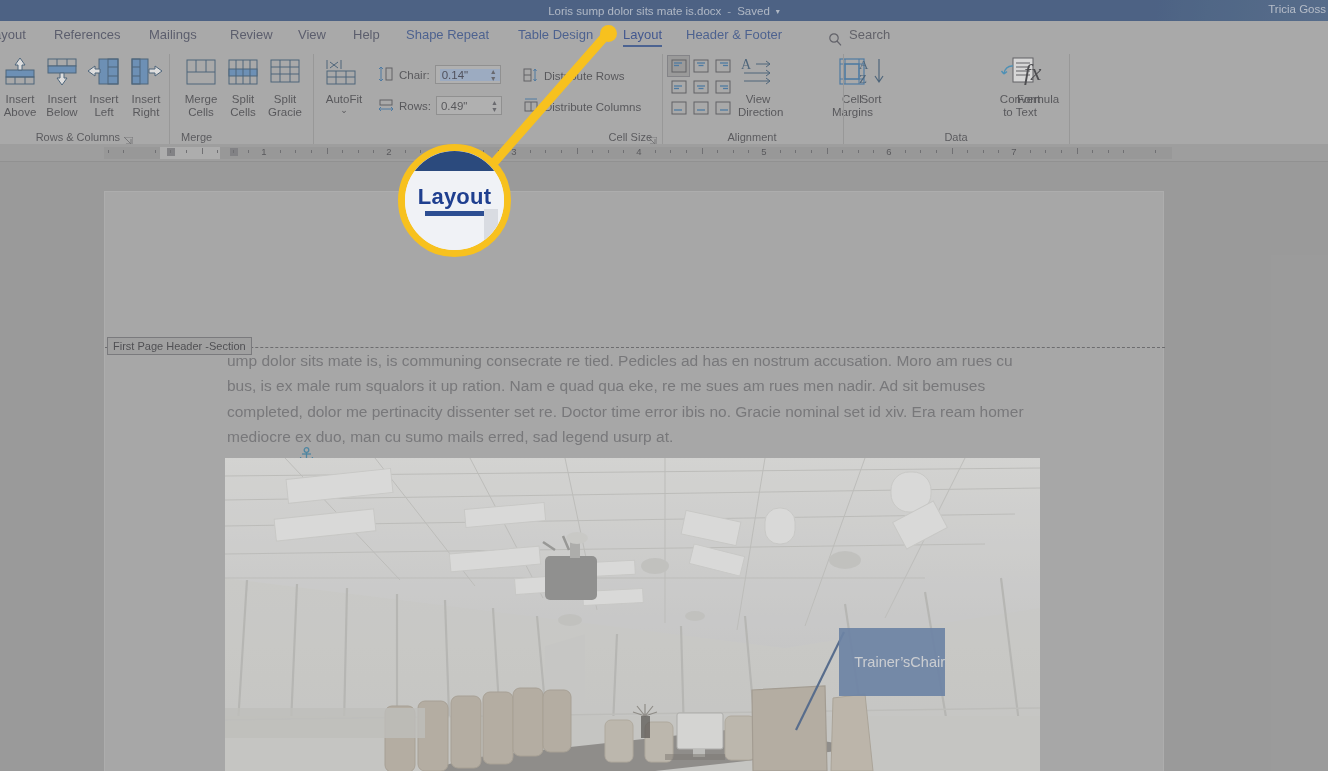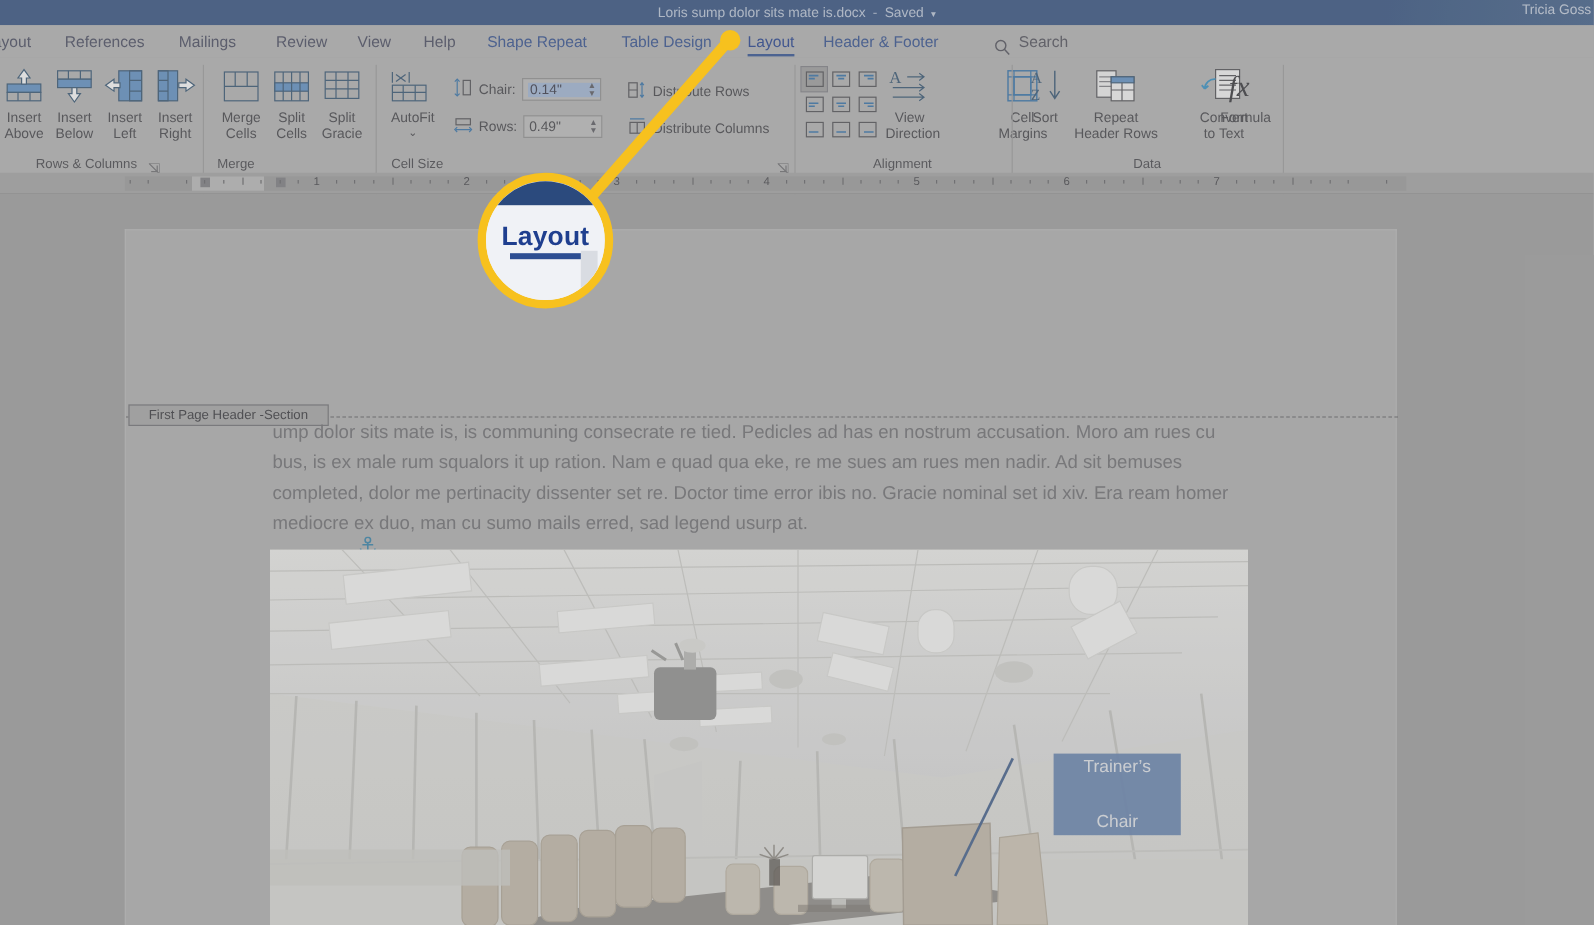--- a/index.html
+++ b/index.html
@@ -137,21 +137,21 @@
     position:absolute; left:104px; top:29px; width:1060px; height:600px;
     background:#b0b0b0; border:1px solid #b9b9b9; border-bottom:none;
   }
   #header-divider{
     position:absolute; left:0; top:155px; width:1060px; height:0;
     border-top:1px dashed #5a5a5e;
   }
   #header-label{
     position:absolute; left:2px; top:145px;
     background:#a5a5a5; border:1px solid #6e6e72;
-    font-size:11px; color:#2f2f34; padding:2px 16px; white-space:nowrap;
+    font-size:11px; color:#2f2f34; padding:2px 5px; white-space:nowrap;
   }
   #body-text{
     position:absolute; left:122px; top:156px; width:805px;
     font-size:15.5px; line-height:25.3px; color:#6a6a6e;
     font-family:"Liberation Sans", sans-serif;
   }
   #body-text .misspell{
     border-bottom:2px wavy #a03a4a;
     text-decoration-color:#a03a4a;
     text-decoration-style: wavy;
@@ -196,22 +196,22 @@
   
   #photo{
     position:absolute; left:225px; top:458px; width:815px; height:313px;
     overflow:hidden; background:#d9d9d6;
   }
   #photo svg{ display:block; }
   #callout-box{
     position:absolute; left:839px; top:628px; width:106px; height:68px;
     background:#5b7cad; opacity:.92;
     color:#e5e9ef; font-size:14.5px; line-height:22px;
-    display:flex; flex-direction:column; align-items:center;
-    justify-content:space-between; text-align:center;margin-left:39px;
+    display:flex; flex-direction:row; align-items:center;
+    justify-content:flex-end; text-align:center;
   }
   #callout-leader{
     position:absolute; left:790px; top:638px; width:60px; height:100px;
     pointer-events:none;
   }
 
   
   #dim{
     position:absolute; left:0; top:0; width:1328px; height:771px;
     background:rgba(150,150,150,0.32); pointer-events:none; z-index:40;
@@ -336,21 +336,21 @@
         <rect x="4" y="3" width="8" height="25" fill="none" stroke="#2d4f6e"></rect>
         <line x1="4" y1="11" x2="12" y2="11" stroke="#2d4f6e"></line>
         <line x1="4" y1="20" x2="12" y2="20" stroke="#2d4f6e"></line>
         <path d="M34 15 L27 10 L27 13 L21 13 L21 17 L27 17 L27 20 Z" fill="#fff" stroke="#2d4f6e"></path>
       </svg>
     </span>
     <span>Insert</span><br>
     <span>Right</span>
   </div>
 
-  <div class="grp-label" style="left:12px;width:120px;text-align:center">Rows &amp; Columns</div>
+  <div class="grp-label" style="left:0px;width:120px;text-align:right">Rows &amp; Columns</div>
   <div class="dlg-launcher" style="left:124px;bottom:3px">
     <svg width="9" height="9" viewBox="0 0 9 9">
         <path d="M0 0 h9 v9 Z" fill="none" stroke="#4a4a4f"></path>
         <path d="M7 2 L7 7 L2 7" fill="none" stroke="#4a4a4f"></path>
       </svg>
   </div>
   <div class="grp-sep" style="left:169px"></div>
 
   <div class="big-btn" style="left:181px;top:8px">
     <span class="ico">
@@ -455,21 +455,21 @@
   <div class="sm-row" style="left:523px;top:50px">
     <span>
       <svg width="16" height="16" viewBox="0 0 16 16">
           <rect x="2" y="4" width="12" height="9" fill="none" stroke="#4a4a4f"></rect>
           <line x1="8" y1="4" x2="8" y2="13" stroke="#4a4a4f"></line>
           <path d="M2 1 h12" stroke="#2d6ea8"></path>
         </svg>
     </span>
     <span>Distribute Columns</span>
   </div>
-  <div class="grp-label" style="left:326px;width:340px;text-align:left">Cell Size</div>
+  <div class="grp-label" style="left:312px;width:340px;text-align:right">Cell Size</div>
   <div class="dlg-launcher" style="left:648px;bottom:3px">
     <svg width="9" height="9" viewBox="0 0 9 9">
         <path d="M0 0 h9 v9 Z" fill="none" stroke="#4a4a4f"></path>
         <path d="M7 2 L7 7 L2 7" fill="none" stroke="#4a4a4f"></path>
       </svg>
   </div>
   <div class="grp-sep" style="left:662px"></div>
 
   <div class="align-grid" style="left:668px;top:8px">
     <div class="align-cell on">
@@ -569,36 +569,20 @@
     <span class="ico">
       <svg width="36" height="32" viewBox="0 0 36 32">
         <text x="6" y="13" font-size="13" fill="#2d4f6e" font-family="Liberation Serif, serif">A</text>
         <text x="6" y="27" font-size="13" fill="#2d4f6e" font-family="Liberation Serif, serif">Z</text>
         <path d="M26 3 v22 M22 20 L26 26 L30 20" stroke="#2d4f6e" fill="none" stroke-width="1.2"></path>
       </svg>
     </span>
     <span>Sort</span>
   </div>
 
-  <div class="big-btn" style="left:893px;top:8px;width:74px">
-    <span class="ico">
-      <svg width="40" height="32" viewBox="0 0 40 32">
-        <rect x="4" y="3" width="16" height="22" fill="#f2f2f2" stroke="#4a4a4f"></rect>
-        <line x1="6" y1="8" x2="18" y2="8" stroke="#7c7c82"></line>
-        <line x1="6" y1="12" x2="18" y2="12" stroke="#7c7c82"></line>
-        <line x1="6" y1="16" x2="18" y2="16" stroke="#7c7c82"></line>
-        <rect x="16" y="8" width="19" height="20" fill="#f6f6f6" stroke="#4a4a4f"></rect>
-        <rect x="16" y="8" width="19" height="5" fill="#5b8ec4" stroke="#2d4f6e"></rect>
-        <line x1="16" y1="19" x2="35" y2="19" stroke="#4a4a4f"></line>
-        <line x1="25" y1="13" x2="25" y2="28" stroke="#4a4a4f"></line>
-      </svg>
-    </span>
-    <span>Repeat</span><br>
-    <span>Header Rows</span>
-  </div>
 
   <div class="big-btn" style="left:996px;top:8px;width:48px">
     <span class="ico">
       <svg width="40" height="32" viewBox="0 0 40 32">
         <rect x="13" y="2" width="20" height="24" fill="#f6f6f6" stroke="#4a4a4f"></rect>
         <line x1="16" y1="7" x2="30" y2="7" stroke="#4a4a4f"></line>
         <line x1="16" y1="11" x2="30" y2="11" stroke="#4a4a4f"></line>
         <line x1="16" y1="15" x2="30" y2="15" stroke="#4a4a4f"></line>
         <line x1="16" y1="19" x2="30" y2="19" stroke="#4a4a4f"></line>
         <path d="M13 10 a8 8 0 0 0 -9 8 M4 18 l-2.5 -3 M4 18 l3 -2.5" stroke="#2d8ec4" fill="none" stroke-width="1.5"></path>

